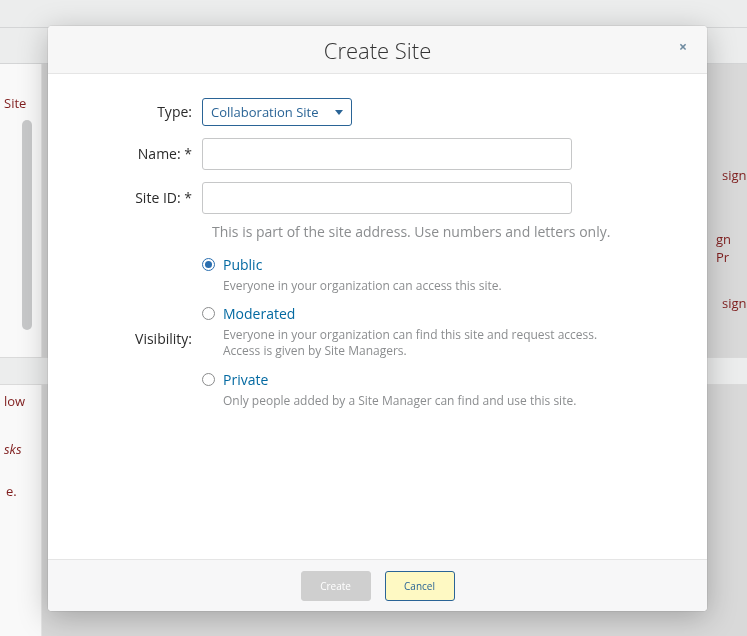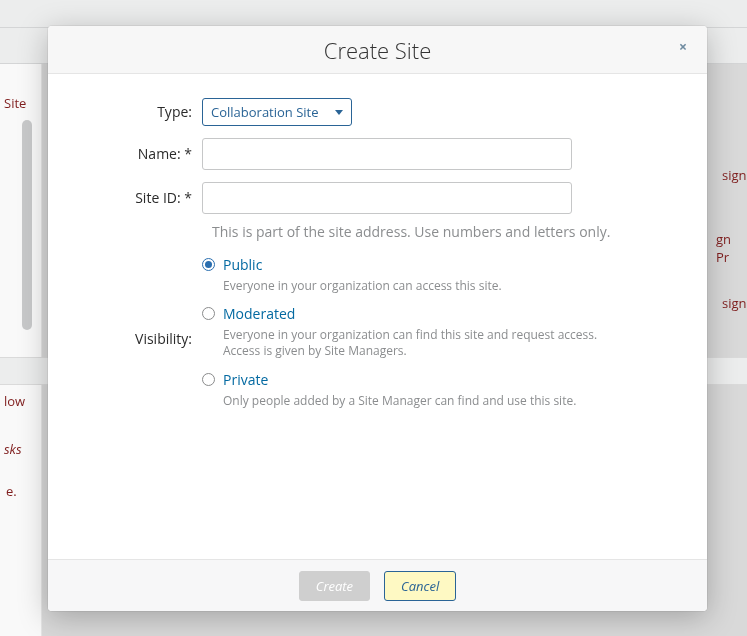--- a/index.html
+++ b/index.html
@@ -96,22 +96,22 @@
       max-width:400px; line-height:1.35;
     }
     .modal-footer{
       height:52px; border-top:1px solid #e5e5e5;
       background:#f7f7f8;
       display:flex; align-items:center; justify-content:center;
       gap:14px; border-radius:0 0 4px 4px;
     }
     .btn{
       min-width:70px; height:30px; padding:0 16px;
-      border-radius:3px; font-size:13px; cursor:pointer;
-      display:inline-flex; align-items:center; justify-content:center;font-style:italic;
+      border-radius:3px; font-size:10px; cursor:pointer;
+      display:inline-flex; align-items:center; justify-content:center;
     }
     .btn-primary-disabled{
       background:#cfcfcf; color:#fff; border:1px solid #cfcfcf;
       cursor:default;
     }
     .btn-secondary{
       background:#fef9c3; color:#2a6496; border:1px solid #2a6496;
     }
   </style>
 </head>

